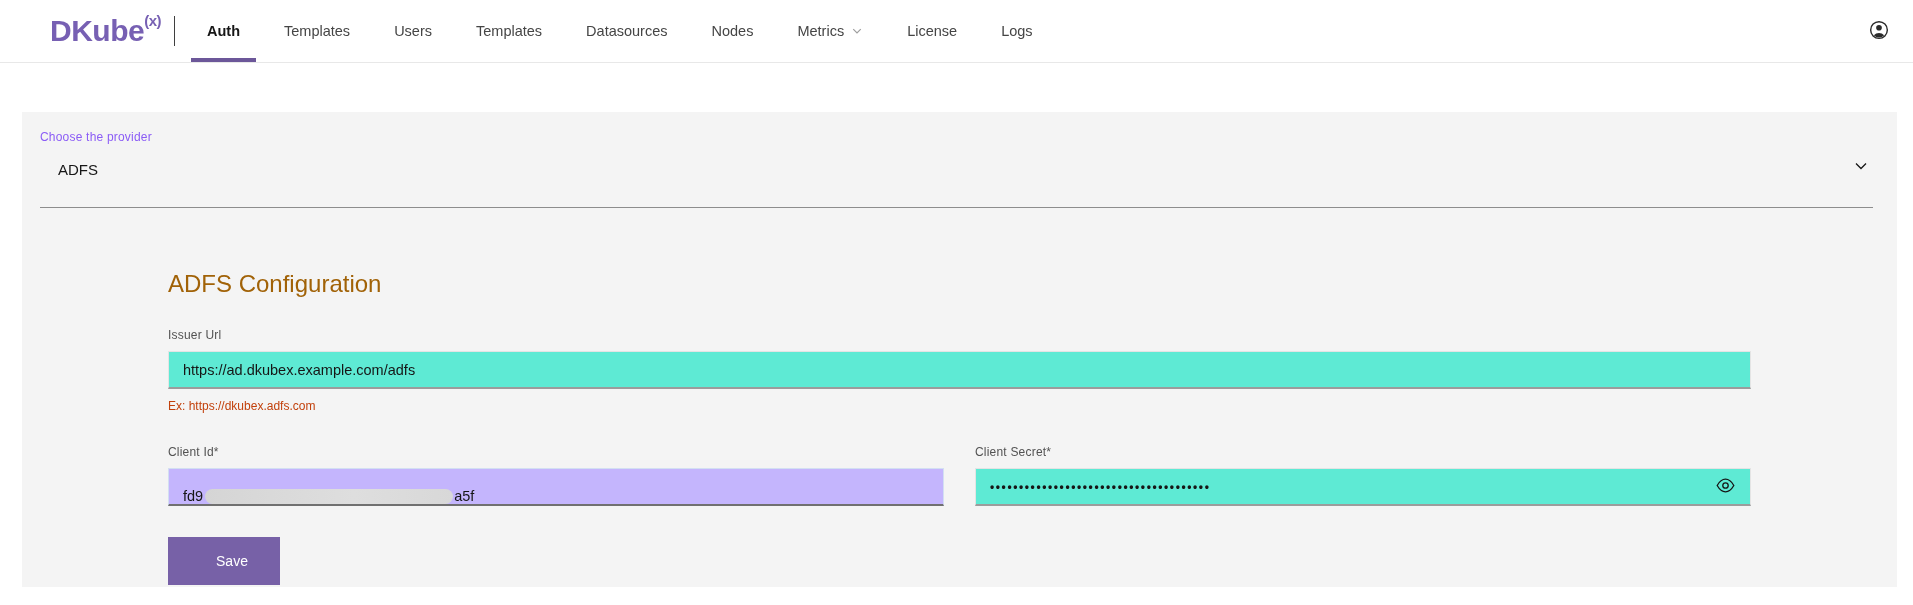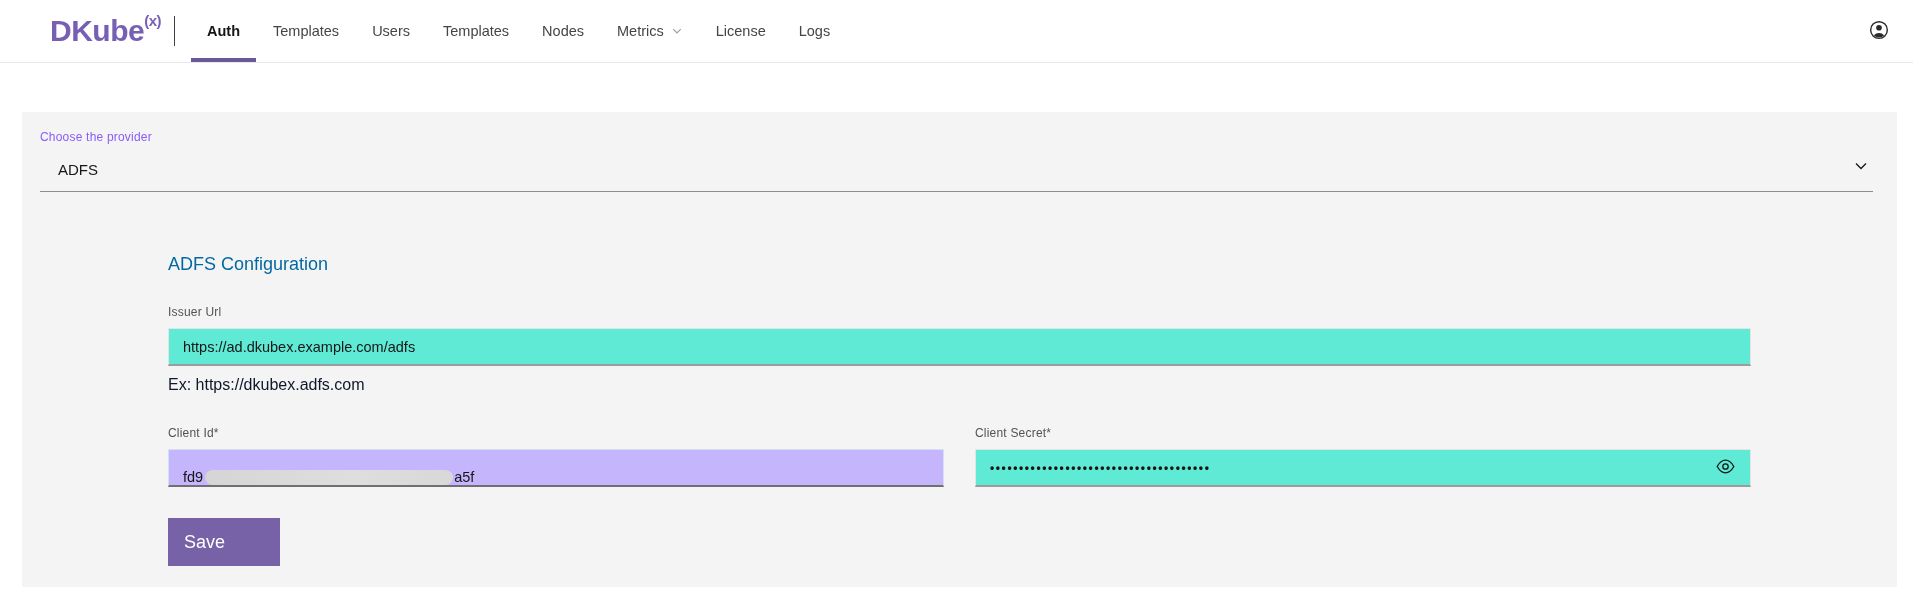--- a/index.html
+++ b/index.html
@@ -7,76 +7,76 @@
   body { font-family: "Liberation Sans", "DejaVu Sans", sans-serif; color: #161616; }
 
   
   .header {
     display: flex; align-items: center;
     height: 63px; background: #fff; border-bottom: 1px solid #e8e8e8;
   }
   .logo { margin-left: 50px; font-weight: bold; font-size: 30px; color: #7760b3; letter-spacing: -0.5px; white-space: nowrap; cursor: pointer; }
   .logo .sup { font-size: 15px; vertical-align: super; position: relative; top: -4px; }
   .header-divider { width: 1px; height: 30px; background: #3f3f3f; margin: 0 16px 0 13px; }
-  .nav { display: flex; align-self: stretch; gap: 1px; }
+  .nav { display: flex; align-self: stretch; gap: 12px; }
   .nav-item {
     position: relative; display: flex; align-items: center;
     padding: 0 16px; font-size: 14.5px; color: #454545; cursor: pointer; white-space: nowrap;
   }
   .nav-item.active { color: #161616; font-weight: bold; }
   .nav-item.active::after {
     content: ""; position: absolute; left: 0; right: 0; bottom: 0; height: 4px; background: #6c5799;
   }
   .nav-chevron { margin-left: 7px; display: inline-flex; }
   .account-btn { margin-left: auto; margin-right: 24px; background: none; border: none; cursor: pointer; display: flex; align-items: center; }
 
   
   .panel { margin: 49px 16px 0 22px; height: 475px; background: #f4f4f4; }
 
   .provider-block { padding-top: 18px; }
   .provider-label { margin-left: 18px; font-size: 12px; color: #8b5cf6; letter-spacing: 0.2px; }
   .provider-select {
     position: relative; margin: 0 24px 0 18px;
     border-bottom: 1px solid #8d8d8d;
-    padding: 17px 40px 13px 18px;
+    padding: 17px 40px 29px 18px;
     font-size: 15px; color: #161616; cursor: pointer;
   }
   .select-chevron { position: absolute; right: 4px; top: 14px; }
 
   
   .form-wrap { margin-top: 62px; padding: 0 146px; }
-  .form-title { font-size: 18px; font-weight: 500; color: #0369a1; }
+  .form-title { font-size: 24px; font-weight: 500; color: #a16207; }
   .field-label { font-size: 12px; color: #525252; margin: 30px 0 9px; letter-spacing: 0.2px; }
   .text-input {
     display: flex; align-items: center;
     height: 38px; background: #5eead4;
     border: 1px solid #e4e4e4; border-bottom: 2px solid #9c9c9c;
     padding: 0 14px; font-size: 14.5px; color: #161616;
     width: 100%;
   }
-  .helper-text { margin-top: 10px; font-size: 16px; color: #0f172a; }
+  .helper-text { margin-top: 10px; font-size: 12px; color: #c2410c; }
 
   .two-col { display: flex; gap: 31px; margin-top: 2px; }
   .col { flex: 1; min-width: 0; }
 
   .clientid-input { background: #c4b5fd; border: 1px solid #d3dff2; border-bottom: 2px solid #707070; align-items: flex-end; }
   .redact-blob {
     display: inline-block; width: 248px; height: 15px;
     background: linear-gradient(90deg, #d5d5d5, #dedede 60%, #d8d8d8);
     border-radius: 8px; margin: 0 1px 0 2px; vertical-align: middle;
   }
 
   .secret-input { justify-content: space-between; padding-right: 10px; }
   .secret-dots { font-size: 12px; font-weight: bold; letter-spacing: 1.6px; color: #161616; line-height: 38px; overflow: hidden; white-space: nowrap; }
   .eye-btn { background: none; border: none; cursor: pointer; display: flex; align-items: center; padding: 4px; }
 
   .save-btn {
     margin-top: 31px; width: 112px; height: 48px;
     background: #7761a7; color: #ffffff; border: none;
-    text-align: left; padding-left: 16px; font-size: 18px;
+    text-align: center; padding-left: 16px; font-size: 14px;
     font-family: inherit; cursor: pointer; display: block;
   }
 </style>
 </head>
 <body>
 
 <div class="header">
   <div class="logo"><span>DKube</span><span class="sup">(x)</span></div>
   <div class="header-divider"></div>
 
@@ -85,20 +85,23 @@
         <span>Auth</span>
       </div>
     <div class="nav-item">
         <span>Templates</span>
       </div>
     <div class="nav-item">
         <span>Users</span>
       </div>
     <div class="nav-item">
         <span>Templates</span>
+      </div>
+    <div class="nav-item">
+        <span>Datasources</span>
       </div>
     <div class="nav-item">
         <span>Nodes</span>
       </div>
     <div class="nav-item">
       <span>Metrics</span>
       <span class="nav-chevron">
         <svg width="12" height="12" viewBox="0 0 16 16">
             <polyline points="3,5.5 8,10.5 13,5.5" fill="none" stroke="#9e9e9e" stroke-width="1.6"></polyline>
           </svg>

